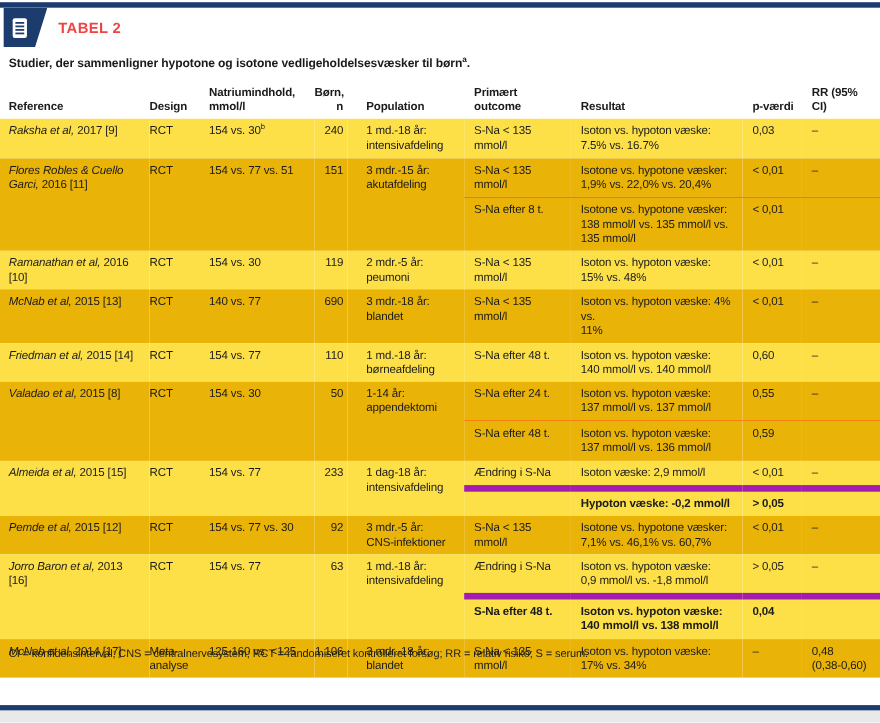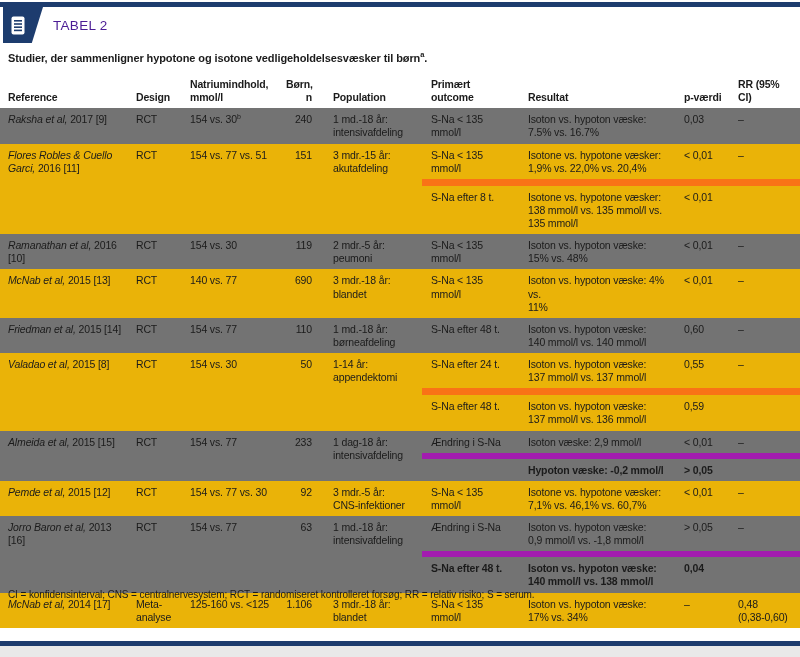--- a/index.html
+++ b/index.html
@@ -13,45 +13,45 @@
   .top-bar{position:absolute;top:2px;left:0;width:800px;height:5px;background:#1d3c6e;}
   
   .tag-row{position:absolute;top:7px;left:3px;display:flex;align-items:center;}
   .tag-badge{
     width:40px;height:36px;background:#1d3c6e;
     clip-path:polygon(0 0,100% 0,72% 100%,0 100%);
     display:flex;align-items:center;
   }
   .tag-badge svg{margin-left:8px;}
   .tag-label{
-    margin-left:10px;color:#4c1d95;font-weight:normal;font-size:13.5px;letter-spacing:.3px;
+    margin-left:10px;color:#ef4444;font-weight:bold;font-size:13.5px;letter-spacing:.3px;
   }
   .subtitle{
     position:absolute;top:52px;left:8px;font-size:11px;font-weight:bold;letter-spacing:-.1px;
   }
   .subtitle sup{font-size:7.5px;}
   
   table{
     position:absolute;top:78px;left:0;
     border-collapse:collapse;table-layout:fixed;width:800px;
   }
   td,th{
     vertical-align:top;text-align:left;
     font-size:10.5px;line-height:1.25;letter-spacing:-.15px;
     padding:5px 6px 4px 0;
   }
   th{font-weight:bold;vertical-align:bottom;padding-bottom:4px;padding-top:0;}
   .c-ref{padding-left:8px;}
   .c-n{text-align:right;padding-right:4px;}
   .c-pop{padding-left:17px;}
   .c-out,.c-res,.c-p,.c-rr{padding-left:9px;margin-top:41px;}
-  .sg{background:#737373;}
+  .sg{background:#fde047;}
   .sw{background:#eab308;}
   .sg.div{border-top:6px solid #a21caf;font-weight:bold;}
-  .sw.div{border-top:7px solid #f97316;}
+  .sw.div{border-top:1px solid #f97316;}
   .pre{white-space:pre-line;}
   .ref-name{font-style:italic;}
   sup{font-size:7px;line-height:0;}
   
   .footnotes{position:absolute;left:8px;top:588px;font-size:10px;line-height:1.42;letter-spacing:-.1px;}
   .footnotes .it{font-style:italic;}
   
   .bottom-bar{position:absolute;left:0;bottom:11px;width:800px;height:5px;background:#1d3c6e;}
   .bottom-strip{position:absolute;left:0;bottom:0;width:800px;height:11px;background:#e9e9e9;}
 </style>

